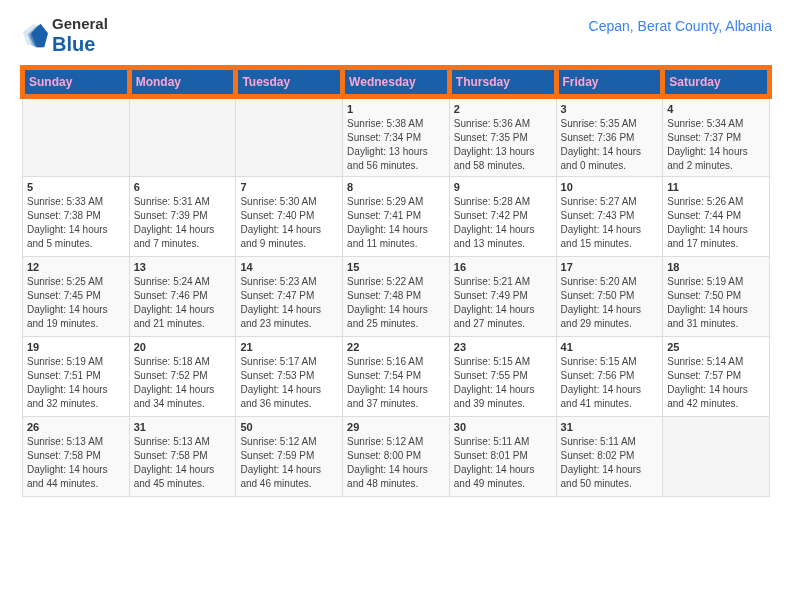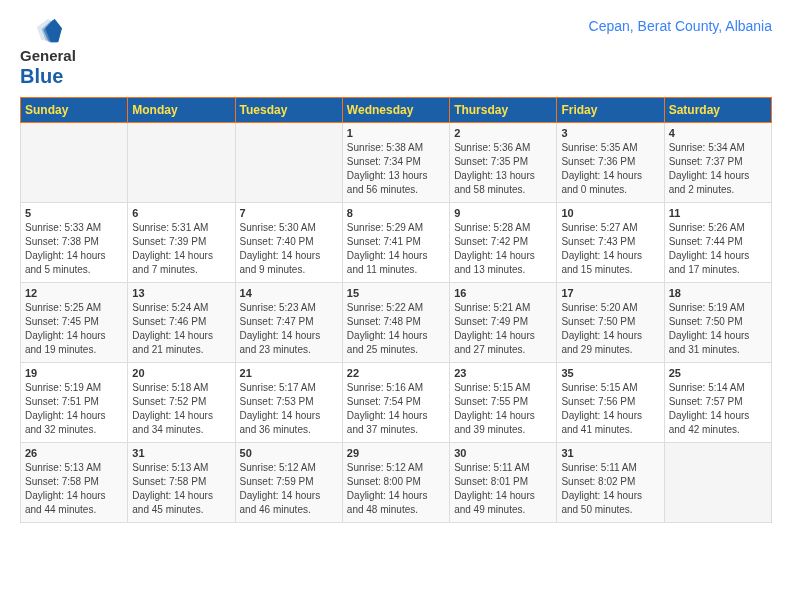--- a/index.html
+++ b/index.html
@@ -18,21 +18,20 @@
     .header {
       display: flex;
       justify-content: space-between;
       align-items: flex-start;
       margin-bottom: 10px;
     }
     .logo {
       display: flex;
       align-items: center;
       gap: 4px;
-      flex-direction: column;
     }
     .logo-text {
       display: flex;
       flex-direction: column;
       line-height: 1.1;
     }
     .logo-general {
       font-size: 15px;
       font-weight: bold;
       color: #333;
@@ -60,26 +59,26 @@
       color: #3b82f6;
       margin-top: 2px;
     }
     .calendar {
       width: 100%;
       border-collapse: collapse;
       table-layout: fixed;
     }
     .calendar thead th {
       background-color: #1a5fa8;
-      color: #fde047;
+      color: #f9a8d4;
       font-size: 12px;
       font-weight: bold;
       padding: 5px 4px;
       text-align: left;
-      border: 1px solid #f97316;
+      border: 5px solid #f97316;
     }
     .calendar tbody td {
       border: 1px solid #ddd;
       vertical-align: top;
       padding: 4px 4px 3px 4px;
       font-size: 9.5px;
       color: #333;
       height: 80px;
       background: #fff;
     }
@@ -236,21 +235,21 @@
           </td>
           <td>
             <span class="day-number">22</span>
             <div class="day-info">Sunrise: 5:16 AM<br>Sunset: 7:54 PM<br>Daylight: 14 hours and 37 minutes.</div>
           </td>
           <td>
             <span class="day-number">23</span>
             <div class="day-info">Sunrise: 5:15 AM<br>Sunset: 7:55 PM<br>Daylight: 14 hours and 39 minutes.</div>
           </td>
           <td>
-            <span class="day-number">35</span>
+            <span class="day-number">41</span>
             <div class="day-info">Sunrise: 5:15 AM<br>Sunset: 7:56 PM<br>Daylight: 14 hours and 41 minutes.</div>
           </td>
           <td>
             <span class="day-number">25</span>
             <div class="day-info">Sunrise: 5:14 AM<br>Sunset: 7:57 PM<br>Daylight: 14 hours and 42 minutes.</div>
           </td>
         </tr>
         <tr>
           <td>
             <span class="day-number">26</span>

